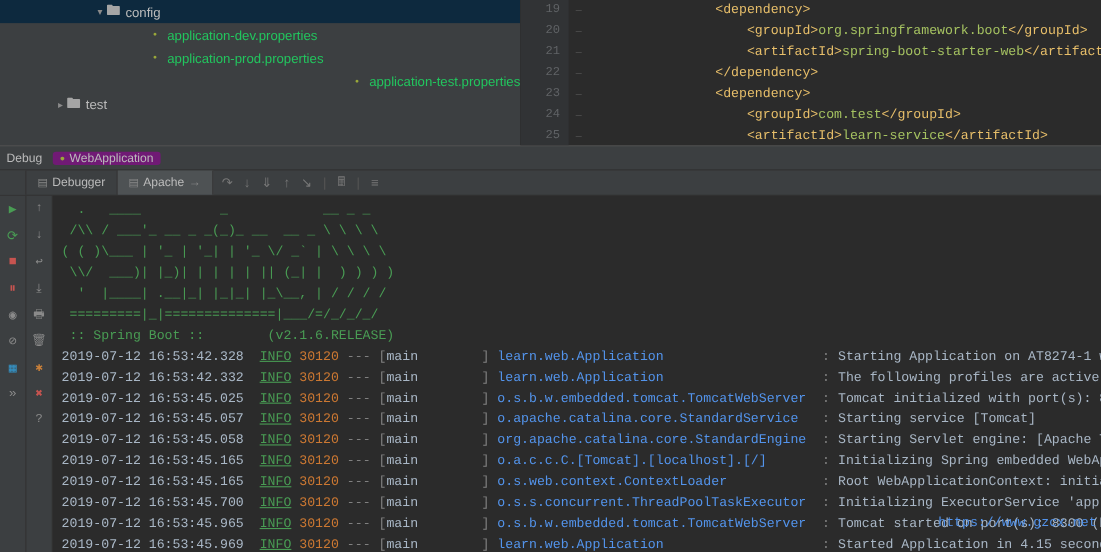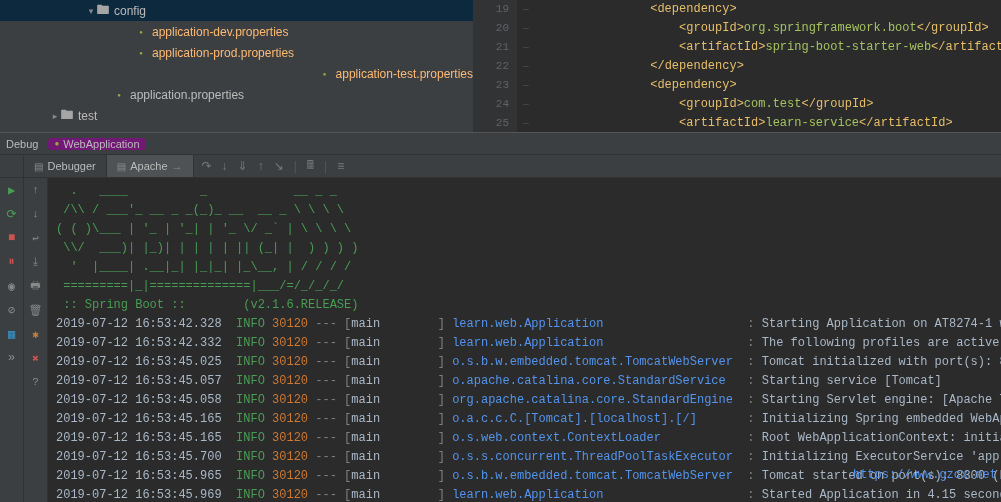--- a/index.html
+++ b/index.html
@@ -28,21 +28,21 @@
   color: #bbb; white-space: nowrap;
 }
 .tree-row.sel { background: #0d293e; }
 .arrow { width: 10px; display: inline-block; color: #8a8a8a; font-size: 9px; text-align: center; }
 .folder-icon, .file-icon {
   width: 14px; height: 14px; display: inline-flex; align-items: center; justify-content: center; margin-right: 4px;
 }
 .folder-icon::before { content: "🖿"; color: #a5a5a5; font-size: 13px; }
 .file-icon::before { content: "●"; color: #9aa83a; font-size: 6px; }
 .file-txt { color: #bbb; }
-.file-txt.dim { color: #fdba74; }
+.file-txt.dim { color: #22c55e; }
 
 .editor {
   flex: 1;
   background: #2b2b2b;
   position: relative;
   overflow: hidden;
 }
 .gutter {
   position: absolute; left: 0; top: 0; width: 44px;
   background: #313335; color: #606366;
@@ -99,21 +99,21 @@
 }
 .rail2 .ic { width: 16px; height: 16px; display: flex; align-items: center; justify-content: center; font-size: 11px; color: #8a8a8a; }
 
 .console {
   flex: 1; background: #2b2b2b; padding: 4px 8px; overflow: hidden;
   font-size: 12px; line-height: 19px; white-space: pre;
 }
 .banner { color: #499c54; }
 .log-line { white-space: pre; }
 .ts { color: #a9b7c6; }
-.lvl { color: #499c54; }
+.lvl { color: #499c54; text-decoration: underline; }
 .pid { color: #cc7832; }
 .dash2 { color: #808080; }
 .logger { color: #5394ec; }
 .msg { color: #a9b7c6; }
 .url { color: #5394ec; position: absolute; right: 4px; bottom: 20px; font-size: 12px; }
 </style>
 </head>
 <body>
 
 <div class="top-split">
@@ -131,24 +131,20 @@
         </div>
         <div class="tree-row" style="padding-left: 134px;">
           <span class="file-icon"></span>
           <span class="file-txt dim">application-prod.properties</span>
         </div>
         <div class="tree-row" style="padding-left: 134px; justify-content: flex-end;">
           <span class="file-icon"></span>
           <span class="file-txt dim">application-test.properties</span>
         </div>
       </div>
-    <div class="tree-row" style="padding-left:112px">
-      <span class="file-icon"></span>
-      <span class="file-txt">application.properties</span>
-    </div>
     <div class="tree-row" style="padding-left:50px">
       <span class="arrow">▸</span>
       <span class="folder-icon"></span>
       <span class="file-txt">test</span>
     </div>
   </div>
 
   <div class="editor">
     <div class="gutter" id="gutter">
         <div>19</div>

